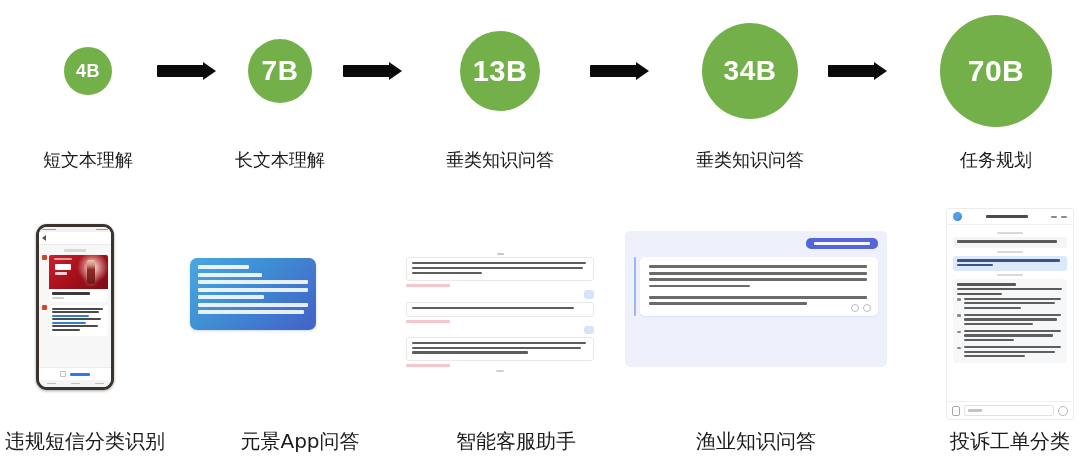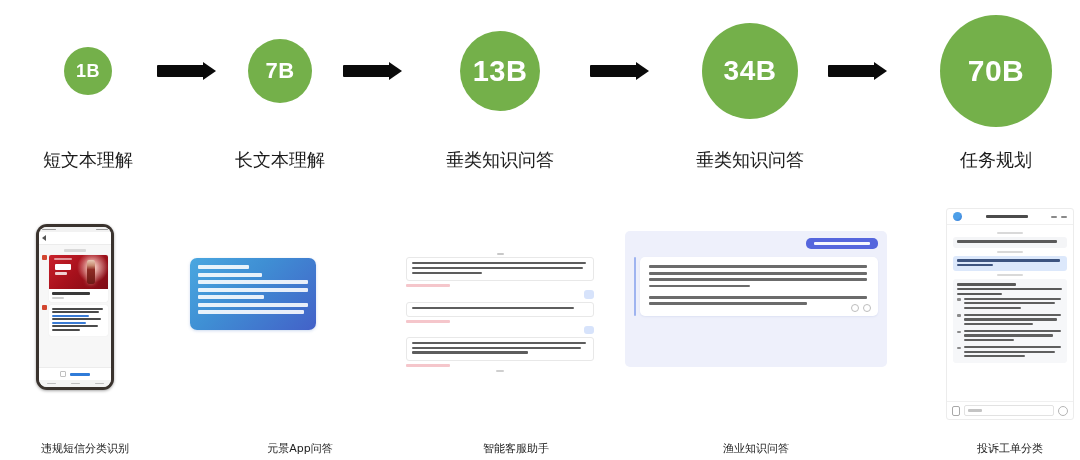--- a/index.html
+++ b/index.html
@@ -35,24 +35,23 @@
   
   .stage-label{
     position:absolute;top:148px;
     text-align:center;
     font-size:18px;color:#1b1b1b;
     font-family:"DejaVu Sans","Liberation Sans",sans-serif;
     white-space:nowrap;
   }
   .panel-caption{
     position:absolute;top:428px;
-    text-align:center;font-size:11px;color:#1b1b1b;
+    text-align:center;font-size:20px;color:#1b1b1b;
     font-family:"DejaVu Sans","Liberation Sans",sans-serif;
     white-space:nowrap;
-    margin-top:13px;
   }
 
   
   .phone{
     position:absolute;left:36px;top:224px;width:78px;height:166px;
     border-radius:11px;background:#3a332e;
     box-shadow:0 1px 3px rgba(0,0,0,.35);
     padding:3px;box-sizing:border-box;
   }
   .phone-screen{
@@ -200,31 +199,31 @@
 </style>
 </head>
 <body>
 
 <div class="stage-root">
 
   <div class="pipeline">
 
     <div class="node">
       <div class="circle" style="left:64px;top:47px;width:48px;height:48px;font-size:18px;">
-        <span>1B</span>
+        <span>4B</span>
       </div>
     </div>
 
     <div class="arrow" style="left:157px;top:71px;width:62px;">
       <div class="shaft" style="left:0;top:-6px;width:48px;height:12px;"></div>
       <div class="head" style="left:46px;top:-9px;"></div>
     </div>
 
     <div class="node">
-      <div class="circle" style="left:248px;top:39px;width:64px;height:64px;font-size:22px;">
+      <div class="circle" style="left:248px;top:39px;width:64px;height:64px;font-size:28px;">
         <span>7B</span>
       </div>
     </div>
 
     <div class="arrow" style="left:343px;top:71px;width:62px;">
       <div class="shaft" style="left:0;top:-6px;width:48px;height:12px;"></div>
       <div class="head" style="left:46px;top:-9px;"></div>
     </div>
 
     <div class="node">

